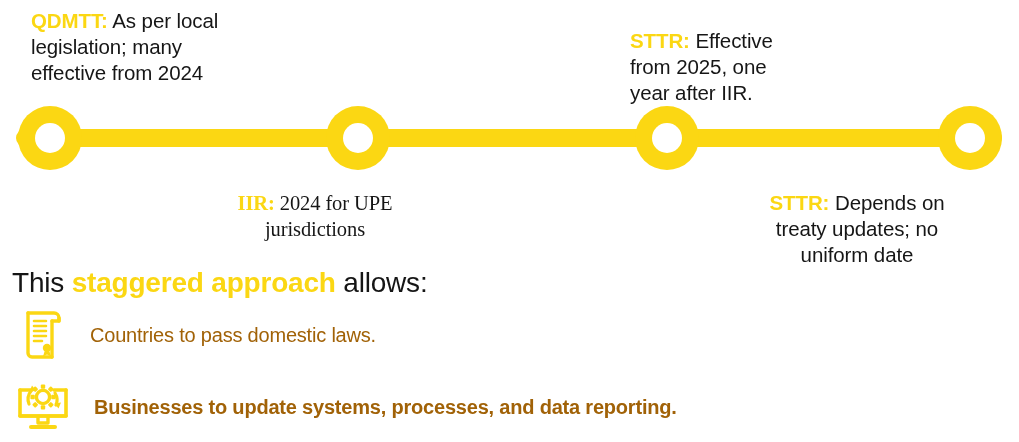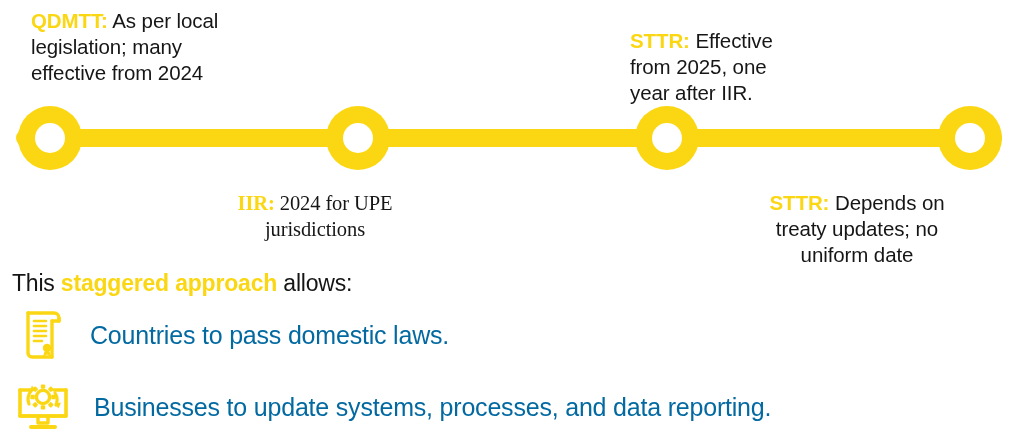--- a/index.html
+++ b/index.html
@@ -94,21 +94,21 @@
     top: 190px;
     width: 212px;
     text-align: center;
   }
 
   
   #lead-in {
     position: absolute;
     left: 12px;
     top: 266px;
-    font-size: 23px;
+    font-size: 28px;
     line-height: 34px;
     color: #151515;
     letter-spacing: -0.2px;
     white-space: nowrap;
   }
   #lead-in .hl {
     font-weight: bold;
     color: var(--accent, #FBD713);
   }
 
@@ -120,33 +120,33 @@
     width: 1019px;
   }
   .bullet {
     position: absolute;
     left: 12px;
     display: flex;
     align-items: center;
     gap: 16px;
   }
   .bullet-1 { top: 0px; }
-  .bullet-2 { top: 72px; }
+  .bullet-2 { top: 72px; font-weight: bold; }
   .bullet-icon {
     flex: 0 0 auto;
     width: 62px;
     height: 60px;
     display: flex;
     align-items: center;
     justify-content: center;
   }
   .bullet-text {
-    font-size: 25px;
+    font-size: 20px;
     line-height: 34px;
-    color: #0369a1;
+    color: #a16207;
     letter-spacing: -0.2px;
     white-space: nowrap;
   }
   .bullet-2 .bullet-text { margin-left: 4px; }
 </style>
 </head>
 <body style="background: rgb(255, 255, 255);">
 
 <div id="timeline">
 

